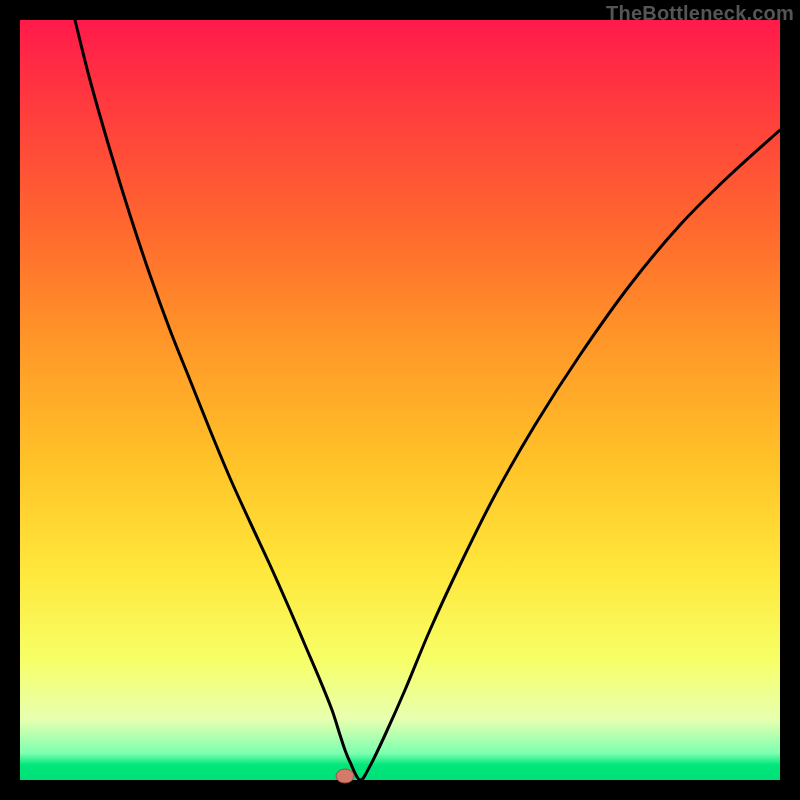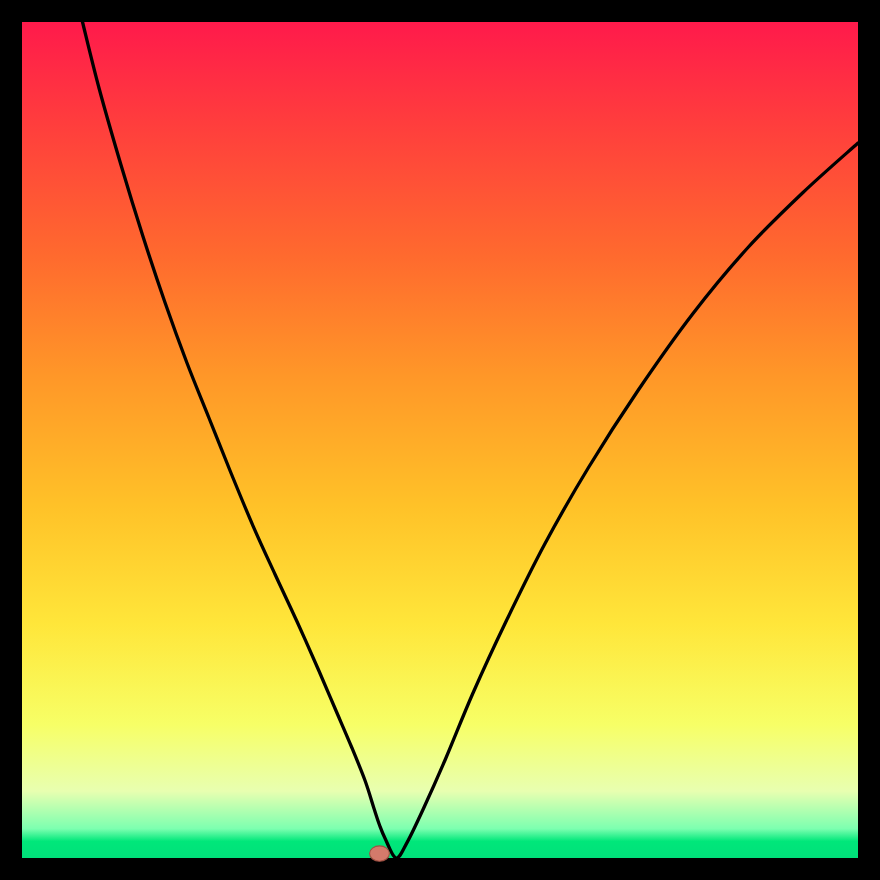--- a/index.html
+++ b/index.html
@@ -63,20 +63,21 @@
     fill: none;
     stroke: #000;
     stroke-width: 3;
     stroke-linecap: round;
   }
 </style>
 </head>
 <body>
 
 <div class="frame">
+  <div class="credit">TheBottleneck.com</div>
 
   <div class="plot-area">
     <svg viewBox="0 0 760 760" preserveAspectRatio="none">
       <path id="curve-path" class="curve" d="M 55 0 C 57.5 10, 64.16666666666667 38.33333333333333, 70 60 C 75.83333333333333 81.66666666666667, 83.33333333333333 107.5, 90 130 C 96.66666666666667 152.5, 103.33333333333333 174.16666666666666, 110 195 C 116.66666666666667 215.83333333333334, 123.33333333333333 235.83333333333334, 130 255 C 136.66666666666666 274.1666666666667, 143.33333333333334 292.5, 150 310 C 156.66666666666666 327.5, 163.33333333333334 343.3333333333333, 170 360 C 176.66666666666666 376.6666666666667, 183.33333333333334 393.6666666666667, 190 410 C 196.66666666666666 426.3333333333333, 203.33333333333334 442.6666666666667, 210 458 C 216.66666666666666 473.3333333333333, 223.33333333333334 487.5, 230 502 C 236.66666666666666 516.5, 243.33333333333334 530.3333333333334, 250 545 C 256.6666666666667 559.6666666666666, 264.1666666666667 576.6666666666666, 270 590 C 275.8333333333333 603.3333333333334, 280 613.3333333333334, 285 625 C 290 636.6666666666666, 295.5 649.1666666666666, 300 660 C 304.5 670.8333333333334, 308.6666666666667 680.8333333333334, 312 690 C 315.3333333333333 699.1666666666666, 317.8333333333333 708.3333333333334, 320 715 C 322.1666666666667 721.6666666666666, 323.3333333333333 725.5, 325 730 C 326.6666666666667 734.5, 327.5 737, 330 742 C 332.5 747, 336.6666666666667 759.3333333333334, 340 760 C 343.3333333333333 760.6666666666666, 345.8333333333333 753.5, 350 746 C 354.1666666666667 738.5, 359.1666666666667 727.6666666666666, 365 715 C 370.8333333333333 702.3333333333334, 377.5 687.5, 385 670 C 392.5 652.5, 400.8333333333333 630.8333333333334, 410 610 C 419.1666666666667 589.1666666666666, 429.1666666666667 567.5, 440 545 C 450.8333333333333 522.5, 462.5 498.3333333333333, 475 475 C 487.5 451.6666666666667, 500.8333333333333 428.3333333333333, 515 405 C 529.1666666666666 381.6666666666667, 544.1666666666666 358.3333333333333, 560 335 C 575.8333333333334 311.6666666666667, 593.3333333333334 286.6666666666667, 610 265 C 626.6666666666666 243.33333333333334, 643.3333333333334 223.33333333333334, 660 205 C 676.6666666666666 186.66666666666666, 693.3333333333334 170.83333333333334, 710 155 C 726.6666666666666 139.16666666666666, 751.6666666666666 117.5, 760 110"></path>
       <ellipse id="min-marker" class="minimum-marker" cx="325" cy="756" rx="9" ry="7"></ellipse>
     </svg>
   </div>
 </div>
 
 </body></html>

